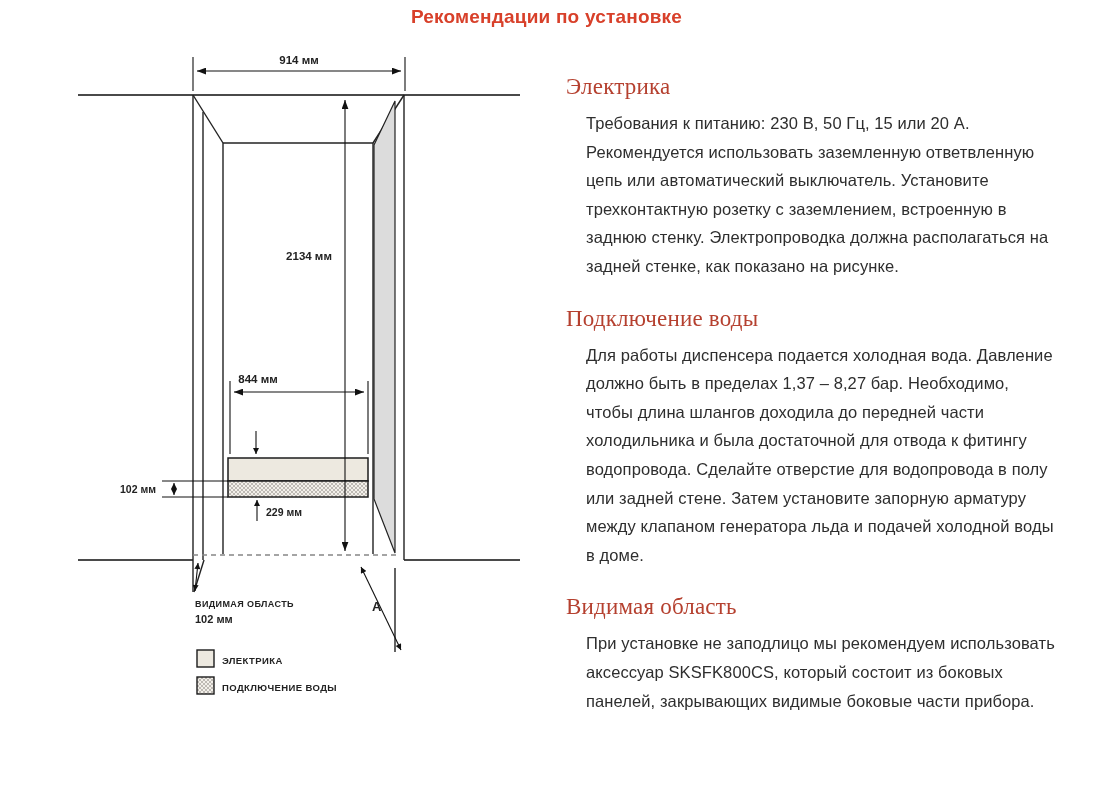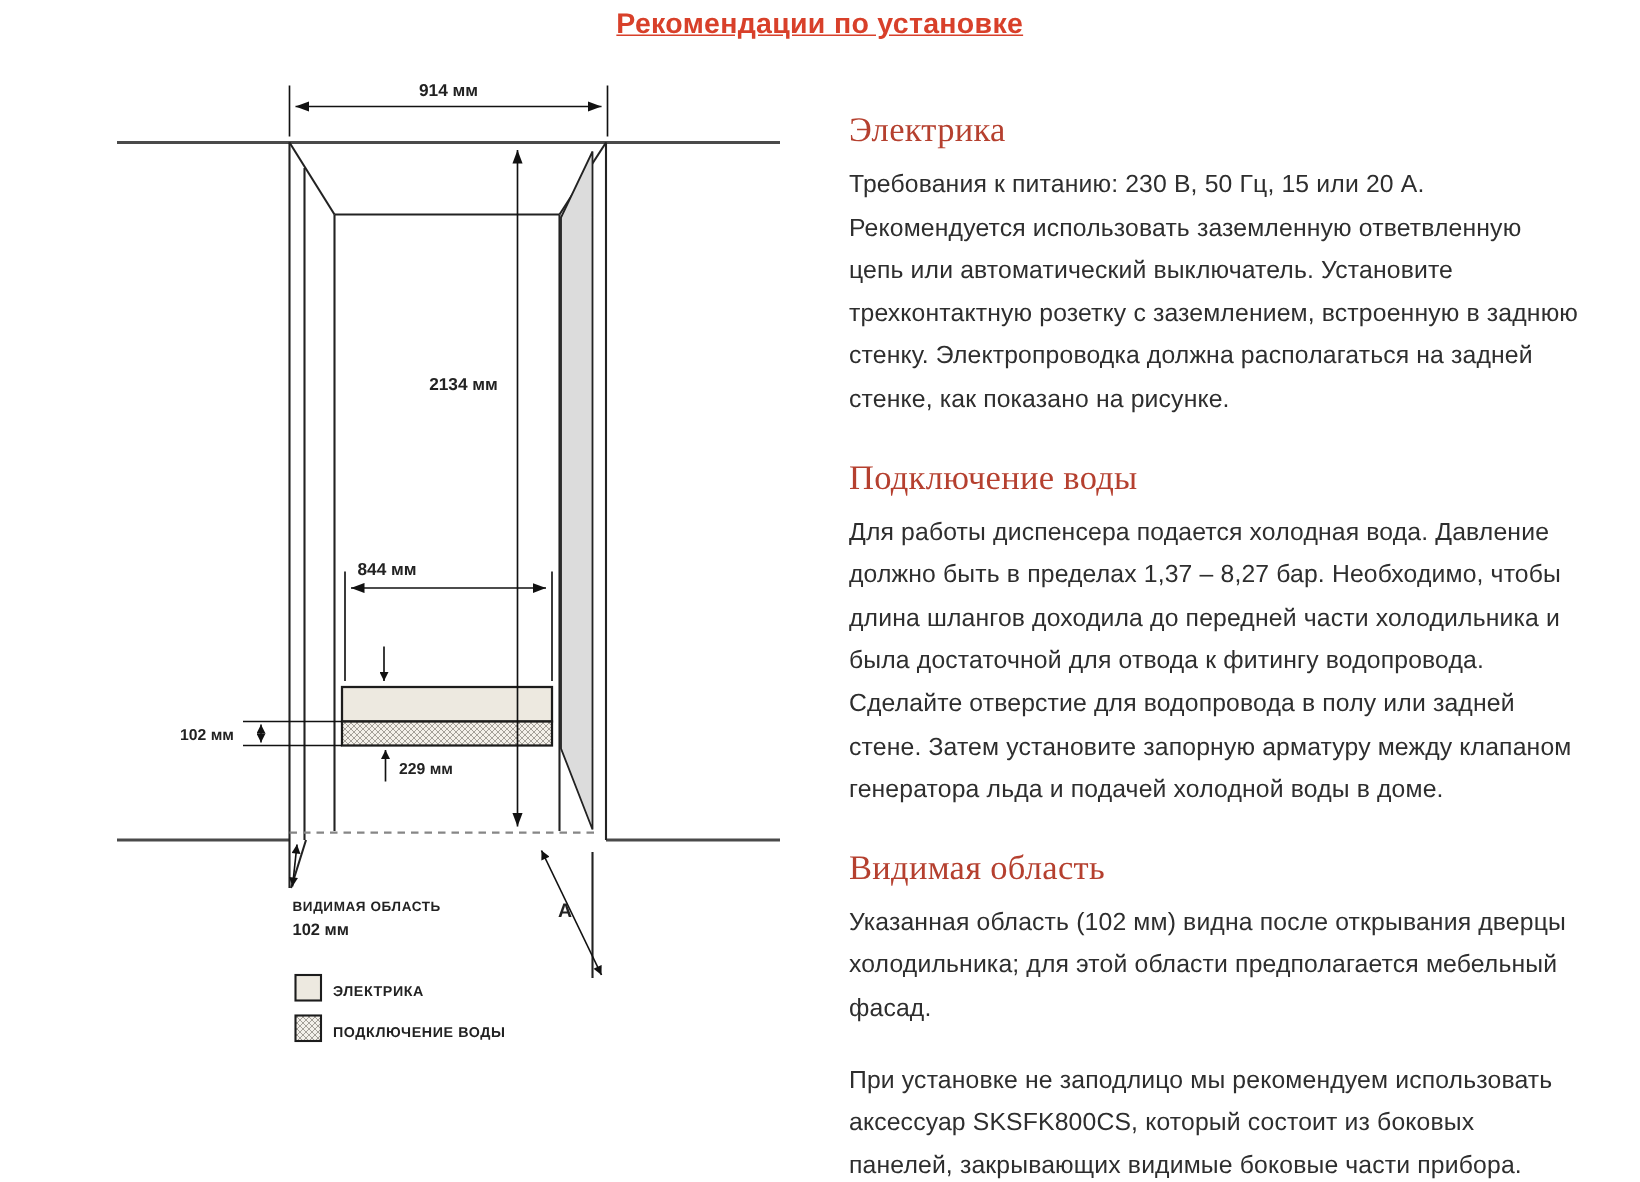--- a/index.html
+++ b/index.html
@@ -5,37 +5,38 @@
   * { margin: 0; padding: 0; box-sizing: border-box; }
   html, body { background: #ffffff; }
   body {
     width: 1093px; height: 788px; position: relative; overflow: hidden;
     font-family: "Liberation Sans", sans-serif;
     color: #2e2e2e;
   }
   .page-title {
     position: absolute; top: 6px; left: 0; width: 100%;
     text-align: center; font-size: 19px; font-weight: bold;
-    color: #d8402a; letter-spacing: 0.2px; text-decoration: underline;
+    color: #d8402a; letter-spacing: 0.2px;
   }
   .diagram-wrap {
     position: absolute; top: 0; left: 0; width: 545px; height: 720px; font-weight: bold;
   }
   .right-col {
     position: absolute; left: 566px; top: 74px; width: 489px;
   }
   .section { margin-bottom: 25px; }
   .section h2 {
     font-family: "Liberation Serif", serif;
     font-weight: 500; font-size: 23px; color: #b5402f;
     margin-bottom: 9px; letter-spacing: 0.2px;
   }
   .section p {
     font-size: 16.5px; line-height: 28.6px; color: #2e2e2e;
     letter-spacing: 0.1px;
+    margin-left: 20px;
   }
   .section p + p { margin-top: 19px; }
   svg text {
     font-family: "Liberation Sans", sans-serif;
     fill: #222222;
   }
 </style>
 </head>
 <body>
 
@@ -131,17 +132,16 @@
   <div class="section">
     <h2>Электрика</h2>
     <p>Требования к питанию: 230 В, 50 Гц, 15 или 20 А. Рекомендуется использовать заземленную ответвленную цепь или автоматический выключатель. Установите трехконтактную розетку с заземлением, встроенную в заднюю стенку. Электропроводка должна располагаться на задней стенке, как показано на рисунке.</p>
   </div>
   <div class="section">
     <h2>Подключение воды</h2>
     <p>Для работы диспенсера подается холодная вода. Давление должно быть в пределах 1,37 – 8,27 бар. Необходимо, чтобы длина шлангов доходила до передней части холодильника и была достаточной для отвода к фитингу водопровода. Сделайте отверстие для водопровода в полу или задней стене. Затем установите запорную арматуру между клапаном генератора льда и подачей холодной воды в доме.</p>
   </div>
   <div class="section">
     <h2>Видимая область</h2>
-    <p>Указанная область (102 мм) видна после открывания дверцы холодильника; для этой области предполагается мебельный фасад.</p>
     <p>При установке не заподлицо мы рекомендуем использовать аксессуар SKSFK800CS, который состоит из боковых панелей, закрывающих видимые боковые части прибора.</p>
   </div>
 
 </div>
 
 </body></html>

